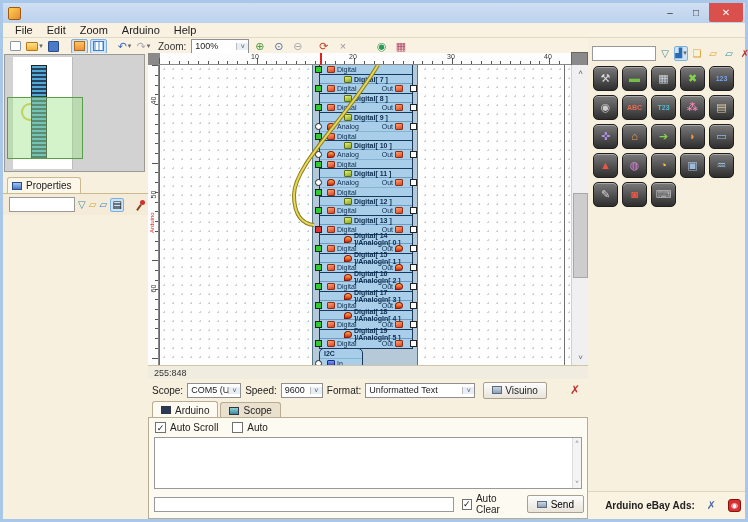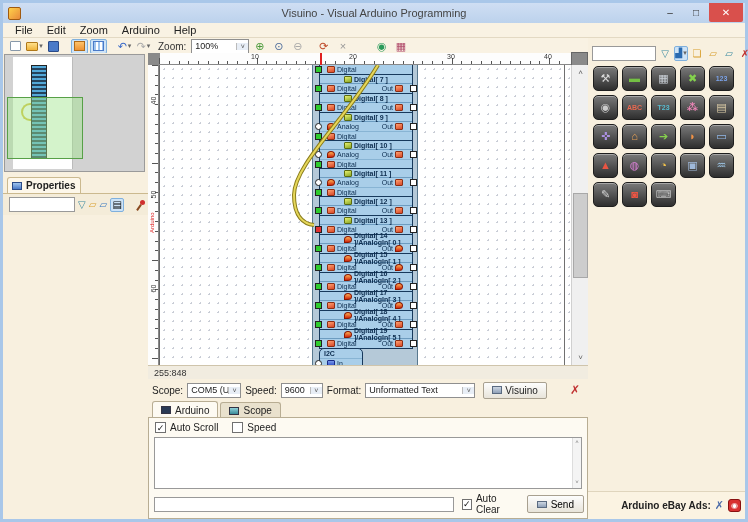--- a/index.html
+++ b/index.html
@@ -46,21 +46,21 @@
   .minimap { position:absolute; left:1px; top:1px; width:141px; height:118px; background:#d2d2d2; border:1px solid #9a9a9a; }
   .mm-page { position:absolute; left:8px; top:2px; width:60px; height:112px; background:#fff; border-right:1px solid #bbb; }
   .mm-stack { position:absolute; left:26px; top:10px; width:16px; height:94px; border:1px solid #222;
               background:repeating-linear-gradient(180deg,#53a8d8 0 2px,#24425c 2px 4px); }
   .mm-wire { position:absolute; left:16px; top:48px; width:14px; height:18px; border:2px solid #d8c23a;
              border-right:none; border-radius:10px 0 0 10px; }
   .mm-view { position:absolute; left:2px; top:42px; width:76px; height:62px; background:rgba(160,228,140,.45);
              border:1px solid #57a047; }
   .props-tab { position:absolute; left:4px; top:124px; width:74px; height:16px; background:#fdf7ea;
                border:1px solid #cbb98f; border-bottom:none; border-radius:3px 3px 0 0;
-               display:flex; align-items:center; gap:4px; padding-left:4px; font-size:10px; color:#222;font-weight:bold; }
+               display:flex; align-items:center; gap:4px; padding-left:4px; font-size:10px; color:#222; }
   .props-icon { width:10px; height:8px; background:linear-gradient(#9fc4ee,#4a7ac8); border:1px solid #2a4a88; }
   .props-row { position:absolute; left:0px; top:140px; width:145px; height:22px; background:#f4ecd9;
                border-top:1px solid #cbb98f; display:flex; align-items:center; padding-left:6px; gap:3px; }
   .props-filter { width:66px; height:15px; background:#fff; border:1px solid #999; font-size:9px; }
   .small-ic { font-size:10px; line-height:1; }
   .pin-ic { width:12px; height:12px; position:relative; margin-left:8px; }
   .pin-ic::before { content:""; position:absolute; left:5px; top:1px; width:5px; height:5px; background:#d03030; border-radius:50%; }
   .pin-ic::after { content:""; position:absolute; left:3px; top:5px; width:2px; height:7px; background:#8a4a20; transform:rotate(35deg); }
   
   .ruler-h { position:absolute; left:145px; top:50px; width:440px; height:12px; background:#fdfdfd; border-bottom:1px solid #888; }
@@ -109,21 +109,21 @@
   .rp-search { width:64px; height:15px; background:#fff; border:1px solid #999; font-size:9px; }
   .rp-btn { height:15px; min-width:14px; display:flex; align-items:center; justify-content:center; font-size:10px; }
   .rp-btn.pressed { background:#cde3f7; border:1px solid #7fb0dd; border-radius:2px; }
   .toolbox { position:absolute; left:5px; top:28px; width:150px; display:flex; flex-wrap:wrap; gap:4px; }
   .tool { width:25px; height:25px; border-radius:5px; border:1px solid #1e1e1e;
           background:linear-gradient(#7a7a7a,#2e2e2e); display:flex; align-items:center; justify-content:center;
           font-size:11px; font-weight:bold; box-shadow:inset 0 1px 0 rgba(255,255,255,.35); }
   .tool .tg { line-height:1; }
   .tool .tg.txt { font-size:7px; letter-spacing:0; }
   .ads-bar { position:absolute; left:585px; top:488px; width:157px; height:28px; background:#fbf3e2;
-             border-top:1px solid #e0d5bd; display:flex; align-items:center; justify-content:flex-end; gap:4px; padding-right:4px; }
+             border-top:1px solid #e0d5bd; display:flex; align-items:center; justify-content:flex-end; gap:12px; padding-right:4px; }
   .ads-label { font-size:10px; font-weight:bold; color:#222; }
   .ads-tools { font-size:11px; color:#4a6aa8; }
   .ads-power { width:13px; height:13px; background:#d83030; border:1px solid #881010; border-radius:3px;
                color:#fff; font-size:8px; display:flex; align-items:center; justify-content:center; }
   
   .statusbar { position:absolute; left:145px; top:362px; width:440px; height:14px; background:#f1ece0;
                border-top:1px solid #cfc4ab; font-size:9px; color:#333; display:flex; align-items:center; }
   .status-pos { padding-left:6px; width:62px; }
   .port-row { position:absolute; left:145px; top:376px; width:440px; height:22px; background:#f8f0df;
               display:flex; align-items:center; font-size:10px; color:#222; }
@@ -155,21 +155,20 @@
   .mail-ic { width:10px; height:7px; background:linear-gradient(#cdd6e2,#8fa0b8); border:1px solid #5a6a80; }
   input { font-family:inherit; padding:0 2px; }
 </style>
 </head>
 <body>
 
 <div id="win">
 
   <div class="titlebar">
     <div class="app-icon"></div>
-    <div class="title-text">Visuino - Visual Arduino Programming</div>
     <div class="wbtns">
       <div class="wbtn">–</div>
       <div class="wbtn">□</div>
       <div class="wbtn close">✕</div>
     </div>
   </div>
 
   <div class="menubar">
       <div class="menu-item">File</div>
       <div class="menu-item">Edit</div>
@@ -633,21 +632,21 @@
     </div>
 
   <div class="tab-page">
     <div class="check-row">
       <span class="cbwrap">
         <span class="cb" data-checked="true"></span>
         <span>Auto Scroll</span>
       </span>
       <span class="cbwrap">
         <span class="cb" data-checked="false"></span>
-        <span>Speed</span>
+        <span>Auto</span>
       </span>
     </div>
     <div class="term-out">
       <div class="term-scroll">˄<br><br><br><br><br>˅</div>
     </div>
     <div class="send-row">
       <input class="send-input" value="" style="">
       <span class="cbwrap">
         <span class="cb" data-checked="true"></span>
         <span>Auto Clear</span>

